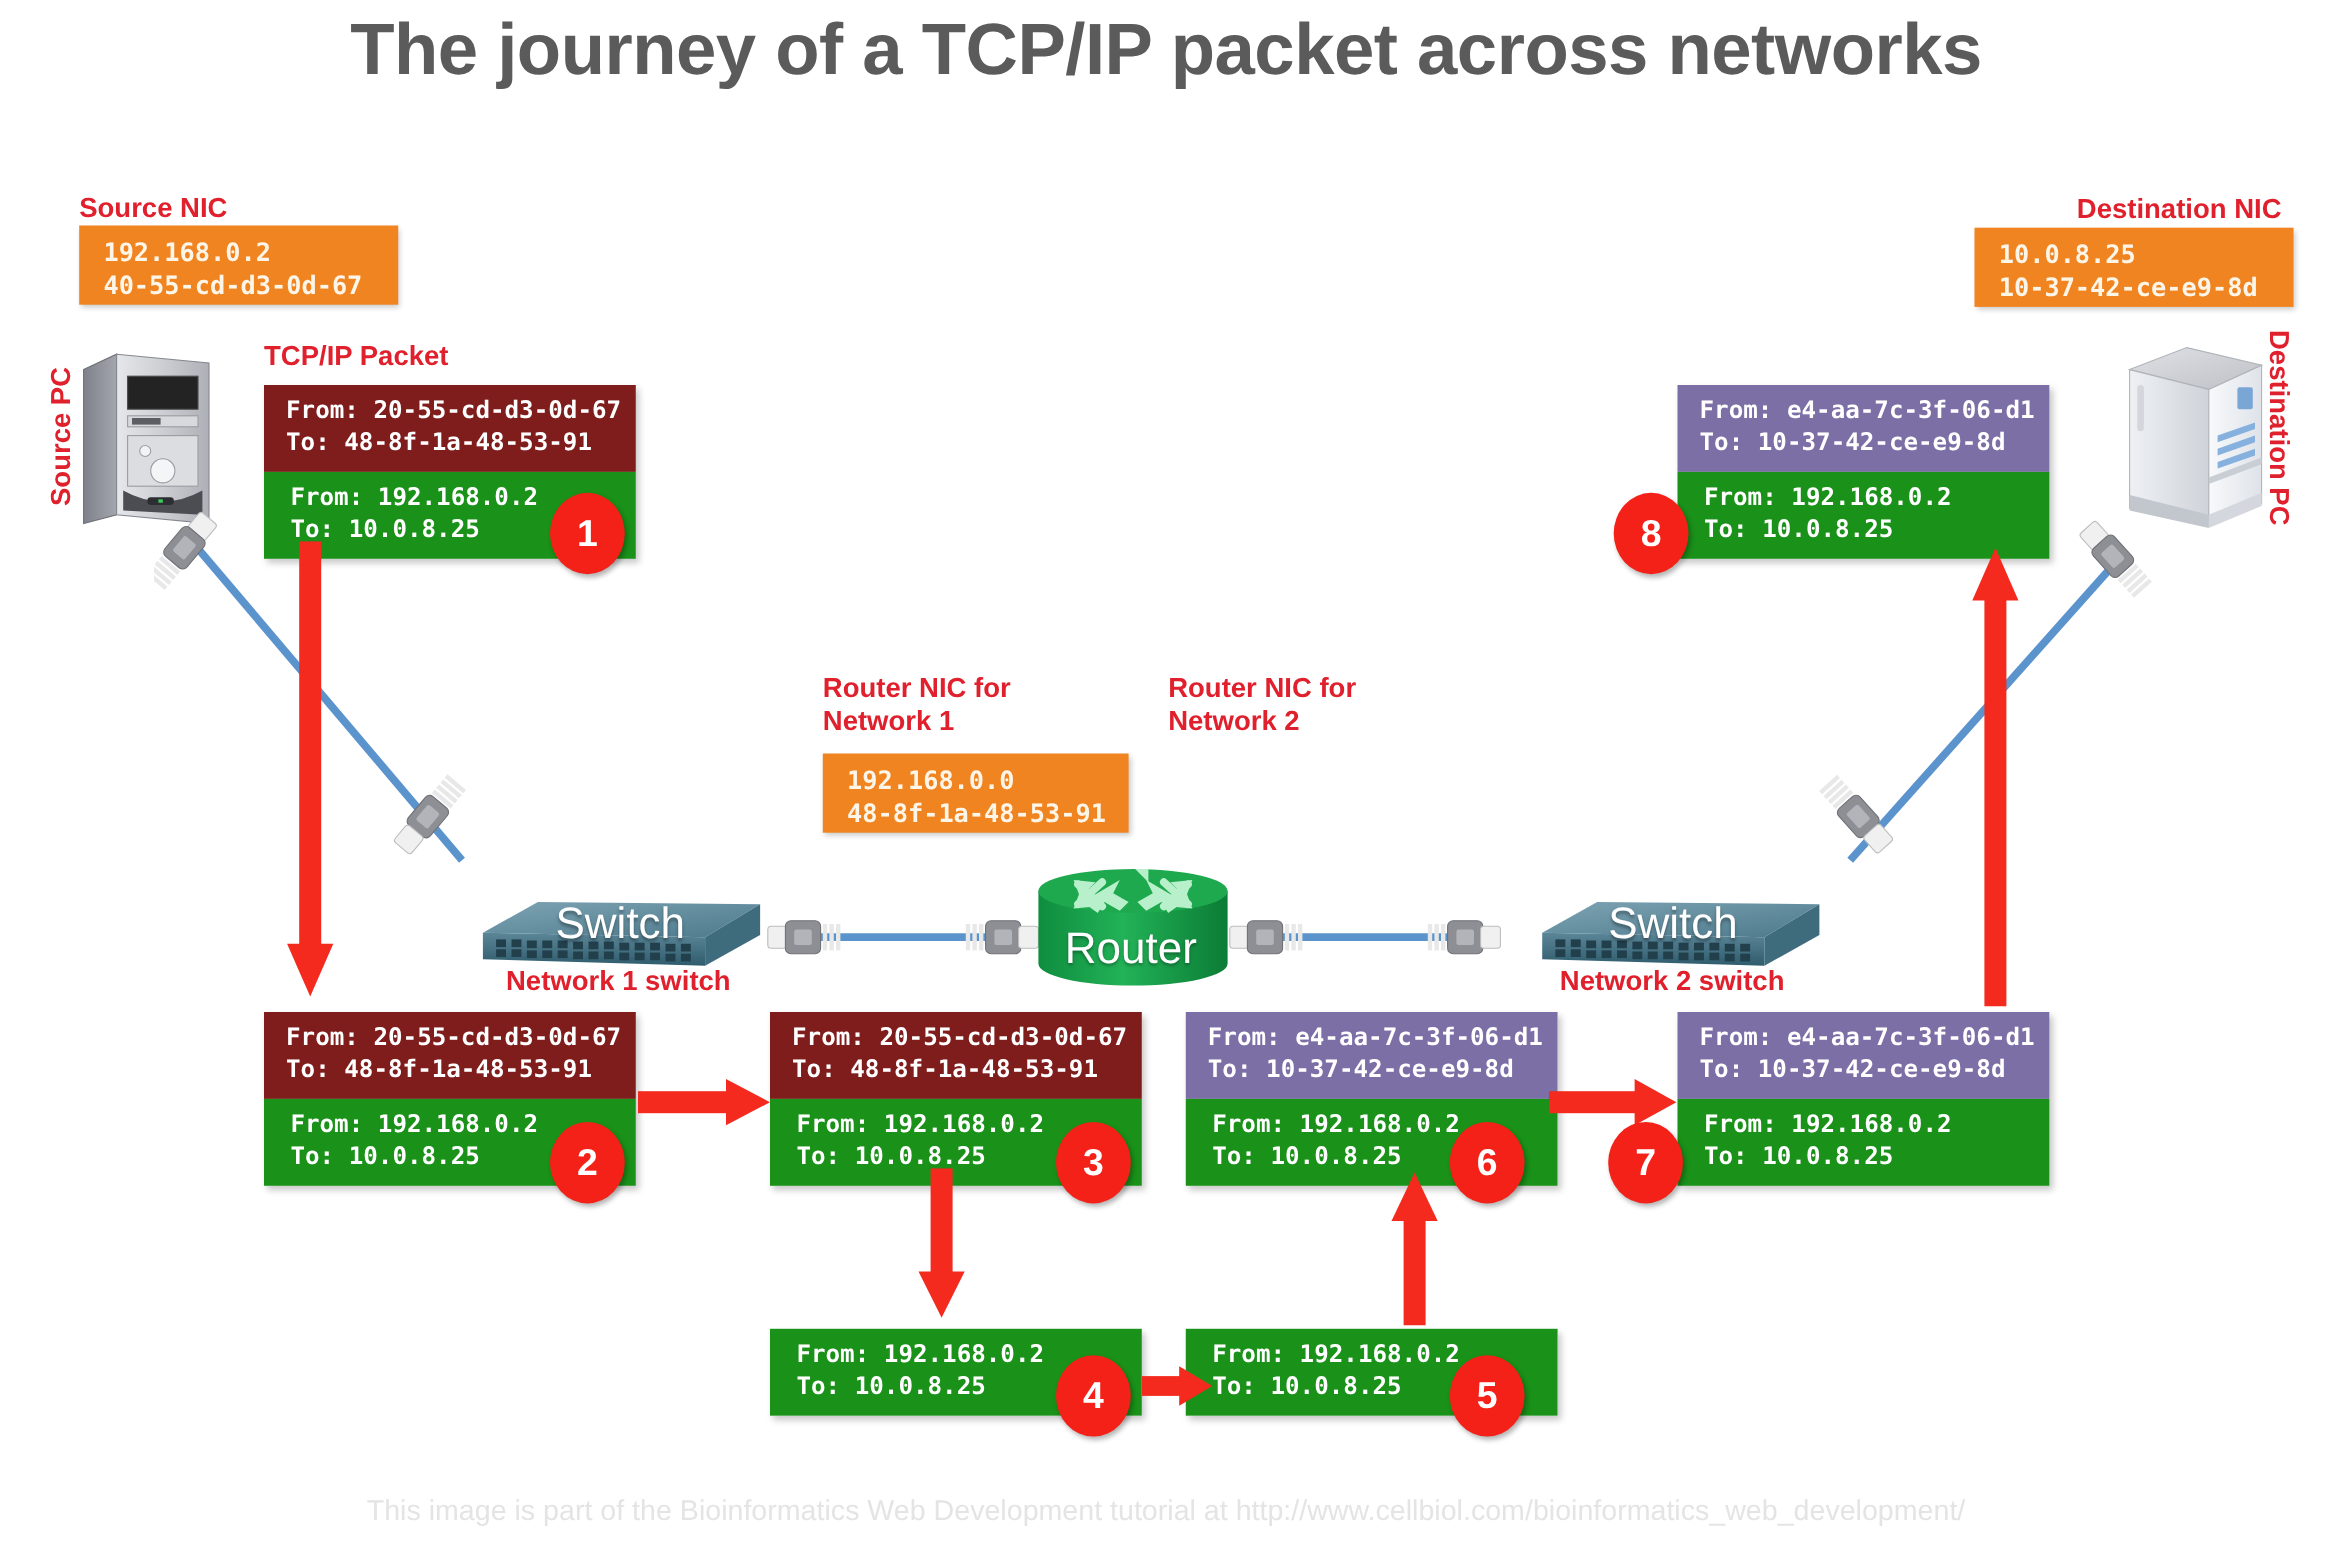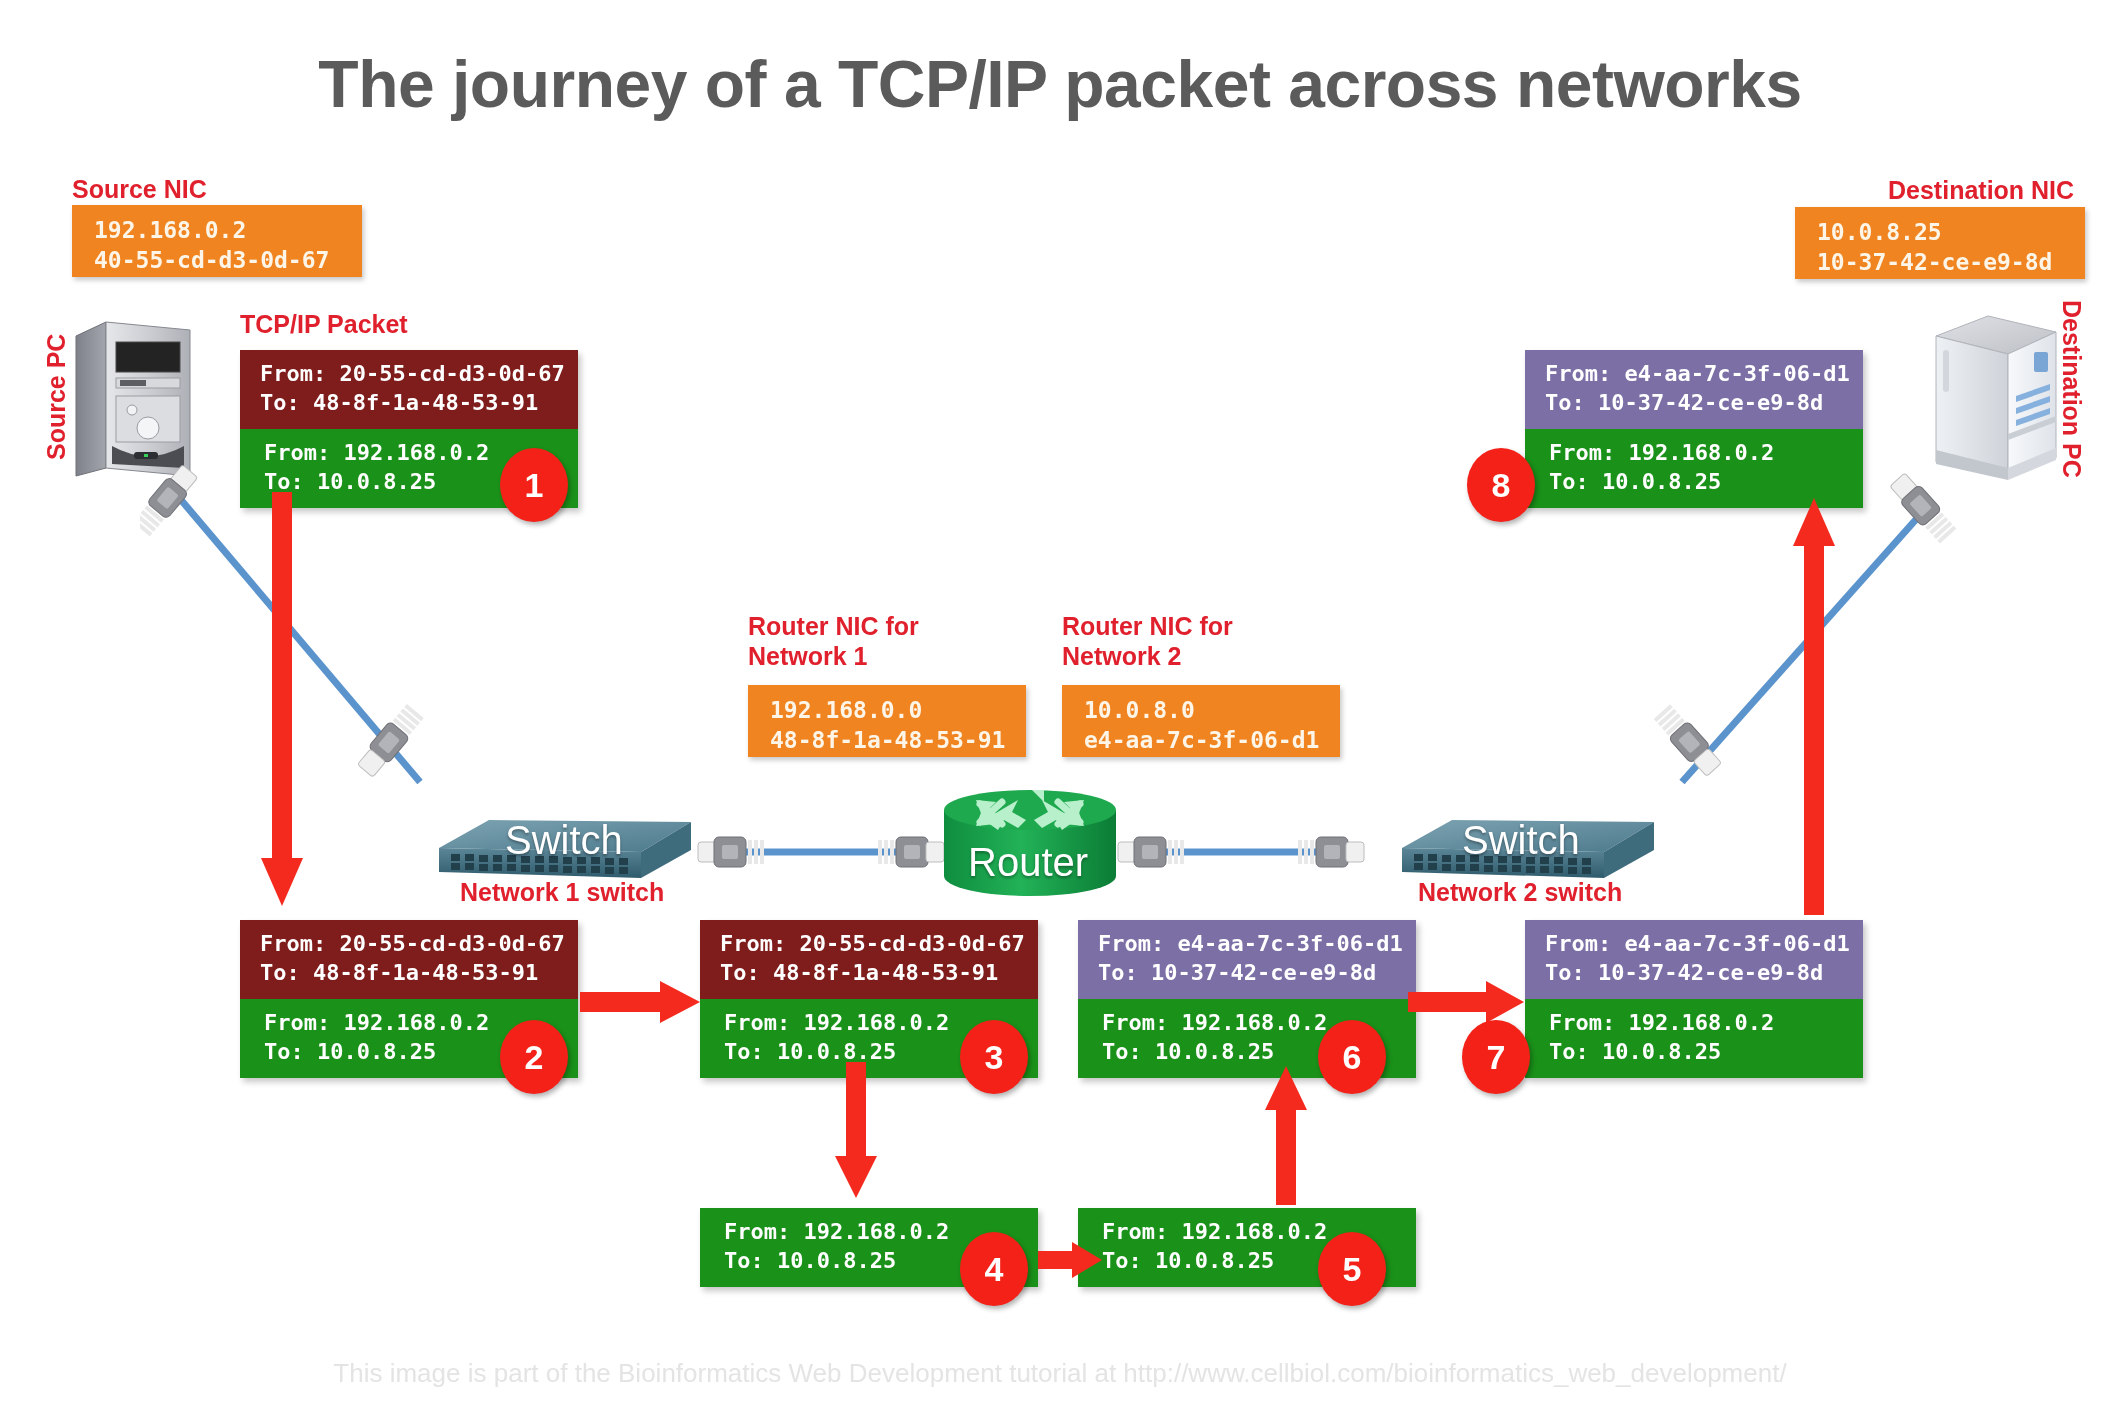--- a/index.html
+++ b/index.html
@@ -22,21 +22,20 @@
   .title {
     position: absolute;
     left: 0; top: 6px;
     width: 2120px;
     text-align: center;
     font-size: 66px;
     font-weight: bold;
     color: #5b5b5b;
     letter-spacing: -0.5px;
     white-space: nowrap;
-    margin-top: 40px;
   }
 
   
   .redlabel {
     position: absolute;
     color: #e0202c;
     font-weight: bold;
     font-size: 25px;
     line-height: 1.18;
     white-space: pre-line;
@@ -415,24 +414,20 @@
 
   <div class="redlabel" style="left:748px; top:612px;">Router NIC for
 Network 1</div>
   <div class="nicbox" style="left:748px; top:685px; width:278px; height:72px;">
     <div class="line">192.168.0.0</div>
     <div class="line">48-8f-1a-48-53-91</div>
   </div>
 
   <div class="redlabel" style="left:1062px; top:612px;">Router NIC for
 Network 2</div>
-  <div class="nicbox" style="left:1062px; top:685px; width:278px; height:72px;">
-    <div class="line">10.0.8.0</div>
-    <div class="line">e4-aa-7c-3f-06-d1</div>
-  </div>
 
   <div class="device" style="left:435px; top:812px; width:260px; height:80px;">
     <svg width="260" height="80" viewBox="0 0 260 80">
       <defs>
         <linearGradient id="swTop1" x1="0" y1="0" x2="1" y2="1">
           <stop offset="0" stop-color="#7da3b2"></stop>
             <stop offset="1" stop-color="#4c7a8c"></stop>
         </linearGradient>
         <linearGradient id="swFace1" x1="0" y1="0" x2="0" y2="1">
           <stop offset="0" stop-color="#5b8698"></stop>

